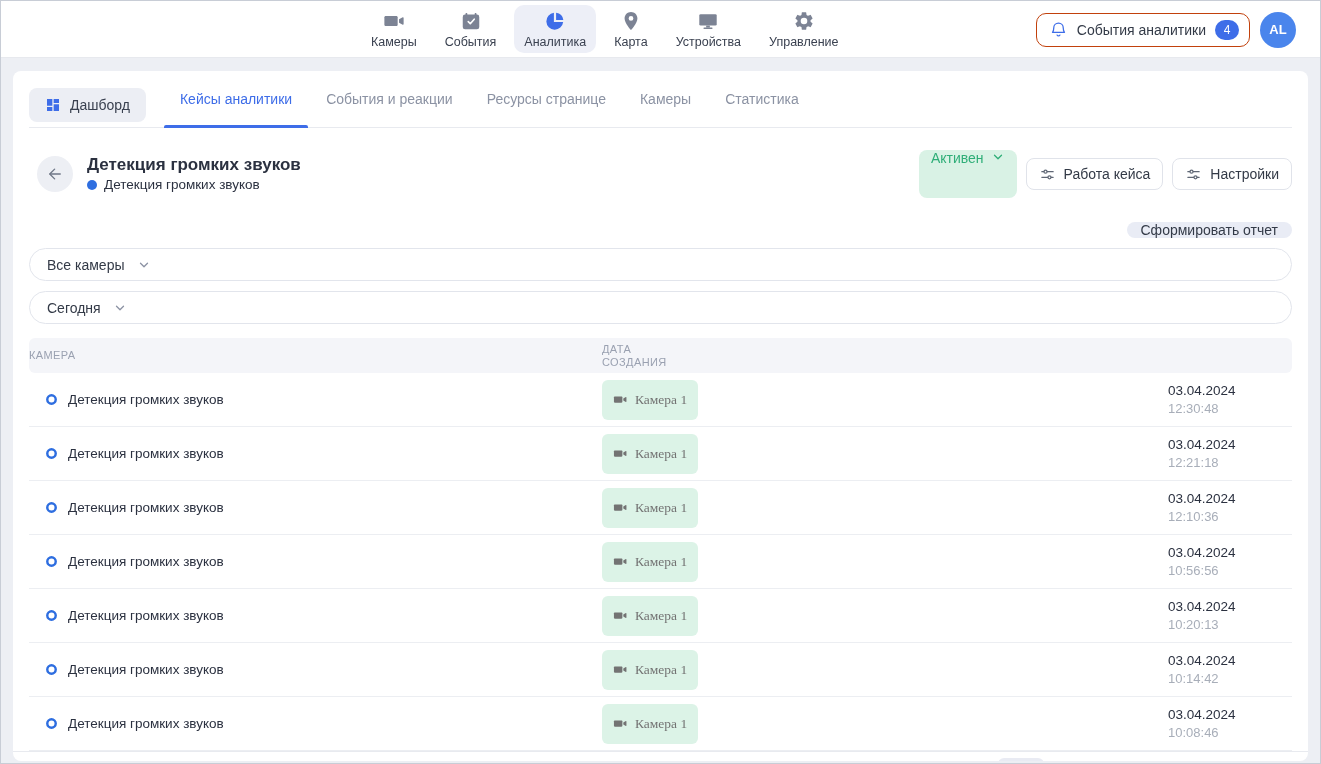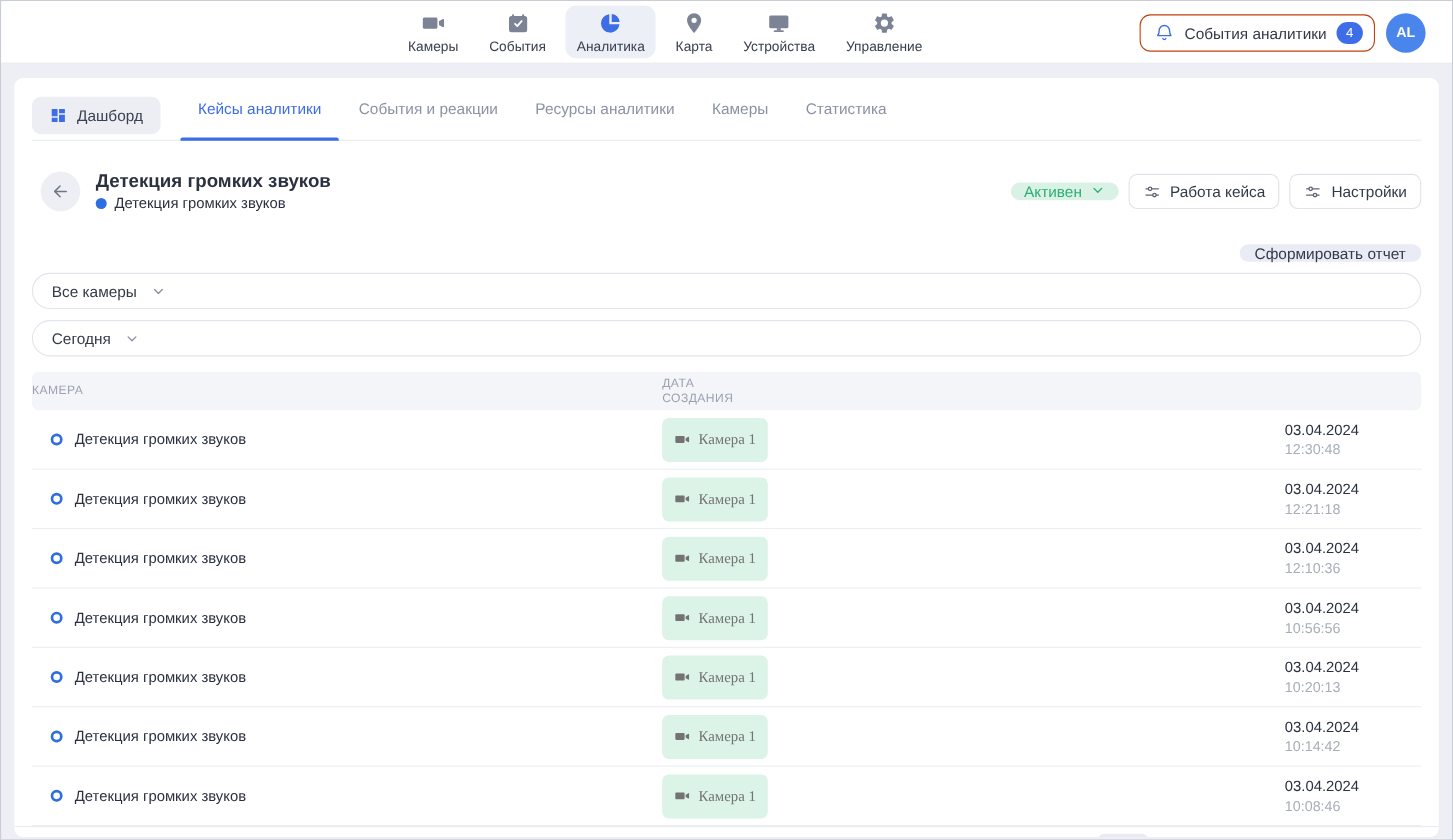--- a/index.html
+++ b/index.html
@@ -83,21 +83,21 @@
     width:36px; height:36px; border-radius:50%; background:#edeff4; border:none;
     display:flex; align-items:center; justify-content:center; color:#6f7787;
     cursor:pointer; flex:0 0 auto; margin-left:8px;
   }
   .title-block { margin-left:14px; }
   .case-title { font-size:17px; font-weight:600; color:#2b3140; line-height:21px; }
   .case-subtitle { font-size:13.5px; color:#2b3140; display:flex; align-items:center; gap:7px; line-height:19px; }
   .subtitle-dot { width:10px; height:10px; border-radius:50%; background:#2e6ee0; flex:0 0 auto; }
   .case-actions { margin-left:auto; display:flex; align-items:center; gap:9px; }
   .status-pill {
-    display:flex; align-items:flex-start; gap:7px; height:16px; padding:0 12px;
+    display:flex; align-items:flex-start; gap:7px; height:48px; padding:0 12px;
     background:#d9f2e5; color:#2fae78; font-size:14px; border-radius:8px;
     border:none; cursor:pointer;
   }
   .ghost-btn {
     display:flex; align-items:center; gap:8px; height:32px; padding:0 12px;
     background:#fff; border:1px solid #e0e3ea; border-radius:8px;
     font-size:14px; color:#333a47; cursor:pointer;
   }
   .ghost-btn .gico { color:#5f6775; }
 
@@ -244,21 +244,21 @@
     <div class="dashboard-chip">
       <span class="dico">
         <svg width="16" height="16" viewBox="0 0 24 24" fill="currentColor">
             <path d="M3 13h8V3H3v10zm0 8h8v-6H3v6zm10 0h8V11h-8v10zm0-18v6h8V3h-8z"></path>
           </svg>
       </span>
       <span>Дашборд</span>
     </div>
     <div class="tab active">Кейсы аналитики</div>
     <div class="tab">События и реакции</div>
-    <div class="tab">Ресурсы аналитики</div>
+    <div class="tab">Ресурсы странице</div>
     <div class="tab">Камеры</div>
     <div class="tab">Статистика</div>
   </div>
 
   <div class="case-header">
     <button class="back-btn">
       <span>
         <svg width="18" height="18" viewBox="0 0 24 24" fill="none" stroke="currentColor" stroke-width="1.8" stroke-linecap="round" stroke-linejoin="round">
             <path d="M19 12H5.5"></path>
             <path d="M11.5 5.5L5 12l6.5 6.5"></path>

